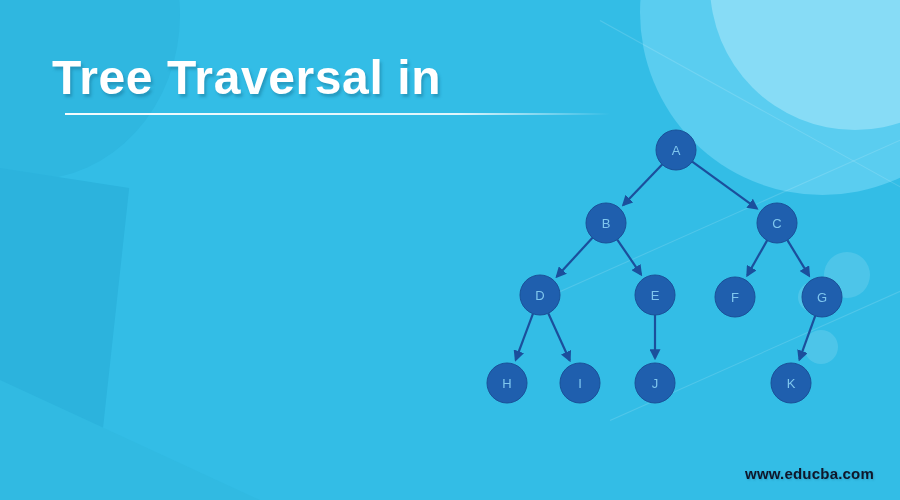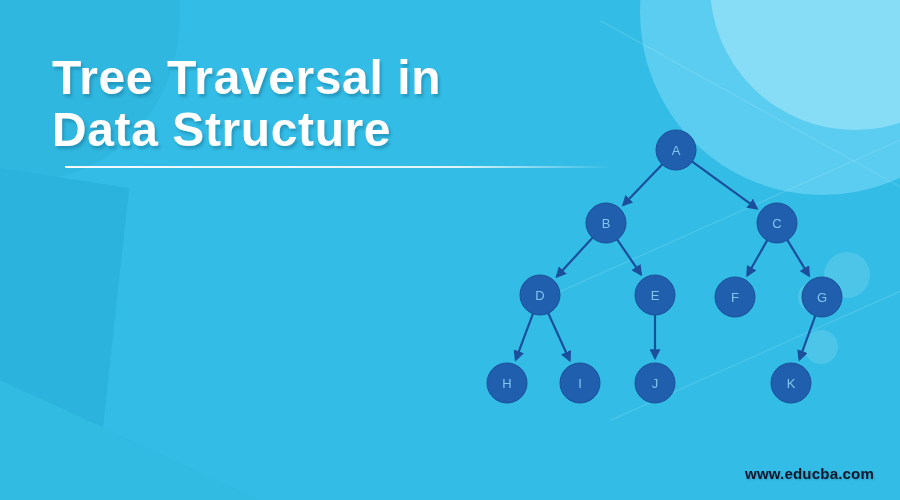--- a/index.html
+++ b/index.html
@@ -135,21 +135,20 @@
   <div class="bg-layer quad-left-2"></div>
   <div class="bg-layer streak streak-a"></div>
   <div class="bg-layer streak streak-b"></div>
   <div class="bg-layer streak streak-c"></div>
   <div class="bg-layer bokeh bokeh-1"></div>
   <div class="bg-layer bokeh bokeh-2"></div>
   <div class="bg-layer bokeh bokeh-3"></div>
 
   <div class="title-block">
     <div class="title-line">Tree Traversal in</div>
-    <div class="title-line">Data Structure</div>
     <div class="title-rule"></div>
   </div>
 
   <svg id="tree-svg" viewBox="0 0 900 500" xmlns="http://www.w3.org/2000/svg">
     <defs>
       <marker id="arrowhead" markerWidth="5" markerHeight="5" refX="4" refY="2.5" orient="auto" markerUnits="strokeWidth">
         <path d="M0,0 L5,2.5 L0,5 z" fill="#1b4f9c"></path>
       </marker>
     </defs>
     <g id="edges-group">

